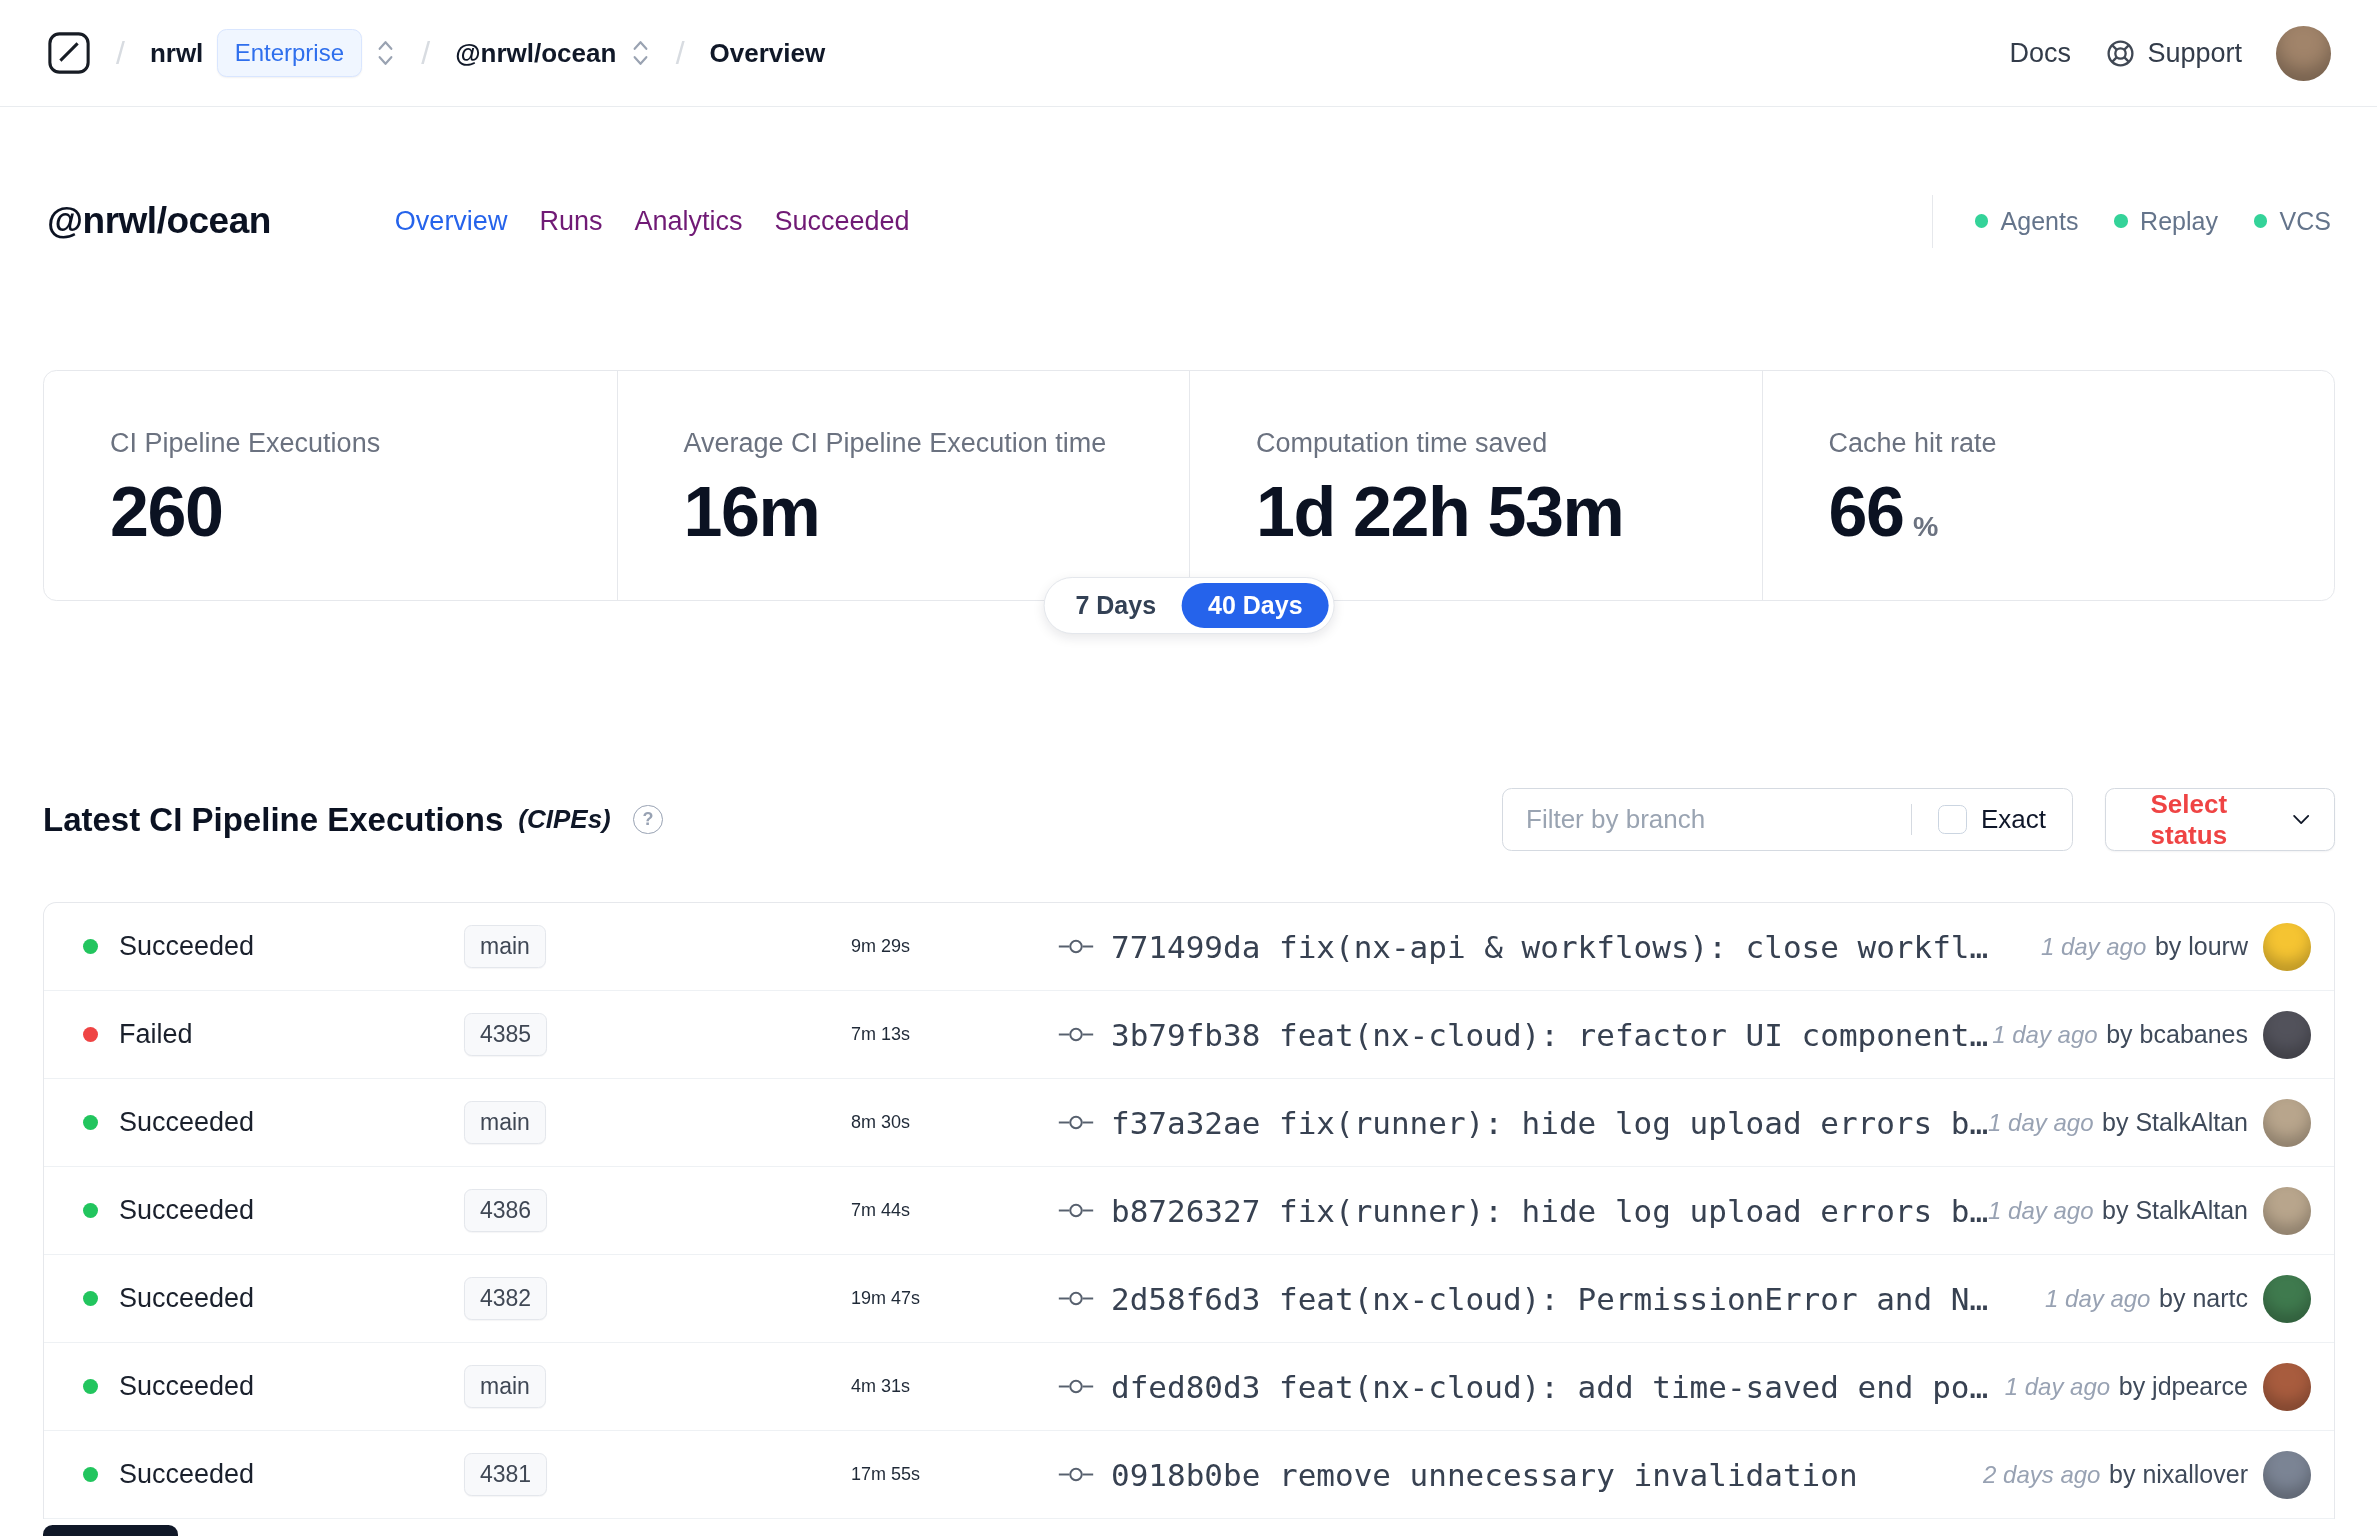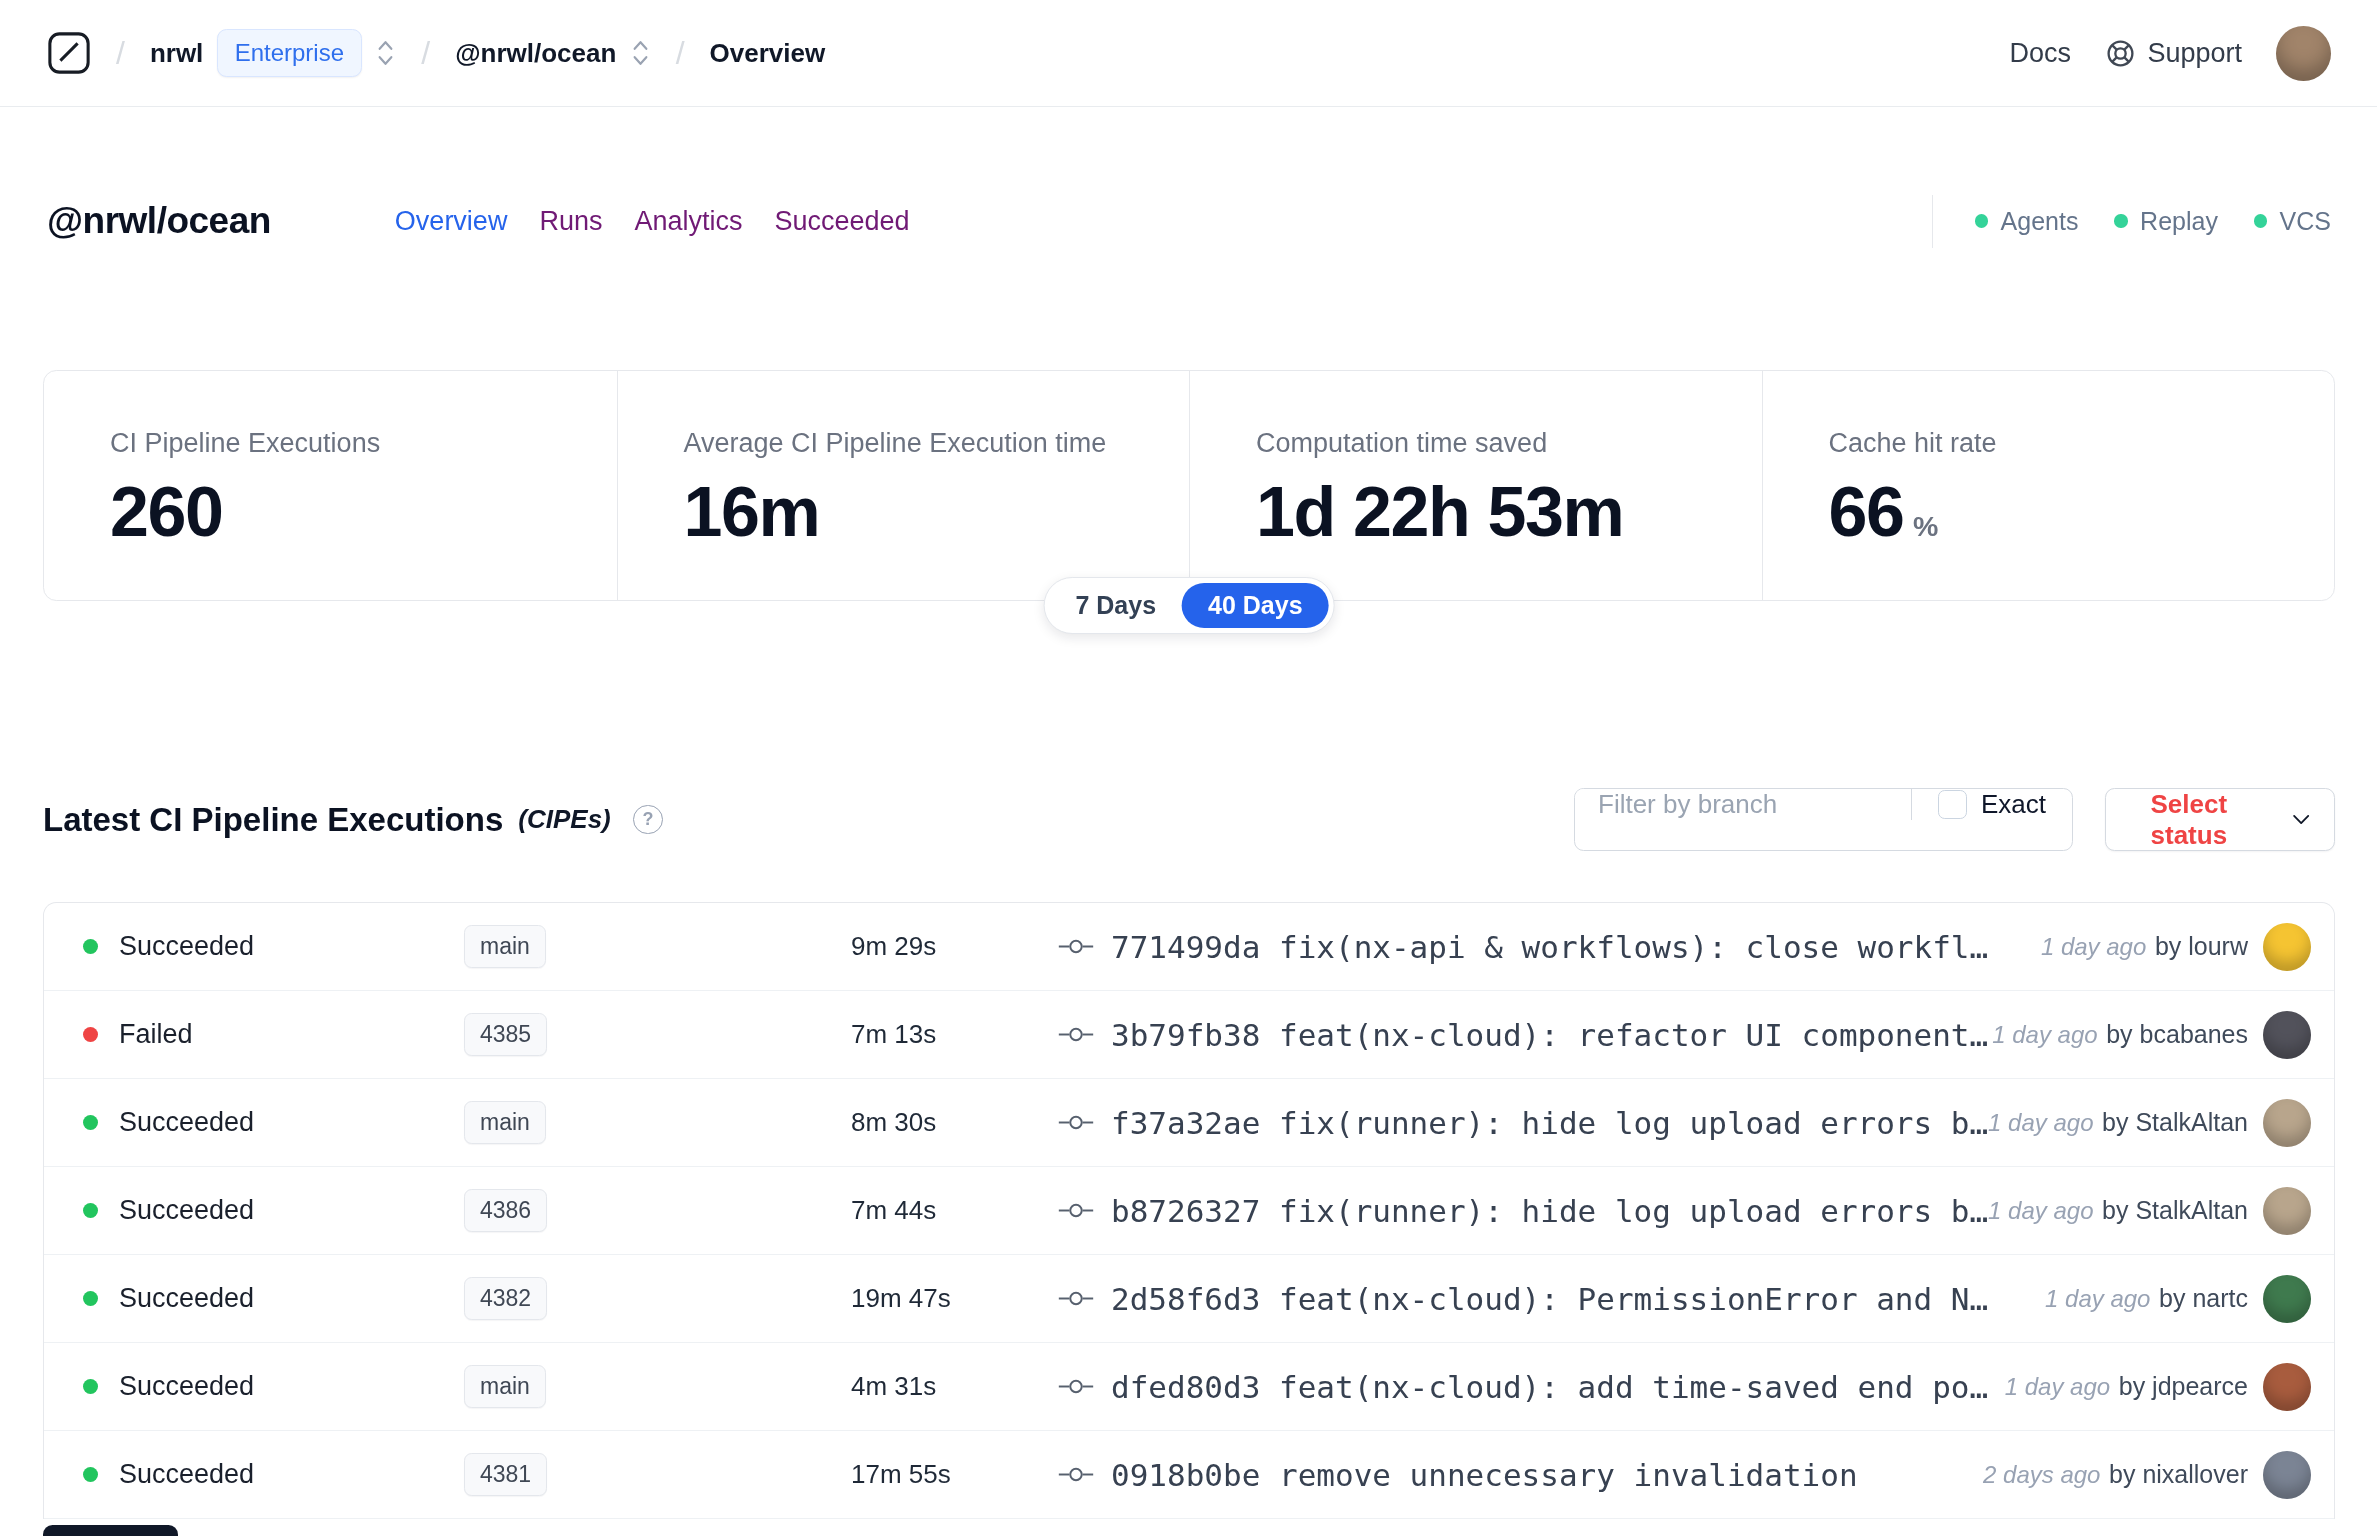--- a/index.html
+++ b/index.html
@@ -87,21 +87,21 @@
   .cipes-title-group { display: flex; align-items: center; gap: 15px; }
   .cipes-title { font-size: 33px; font-weight: 700; color: #0b1222; }
   .cipes-title-suffix { font-size: 26px; font-style: italic; font-weight: 600; color: #101828; }
   .help-circle {
     width: 29.5px; height: 29.5px; border: 1.9px solid #98a2b3; border-radius: 50%;
     display: flex; align-items: center; justify-content: center;
     font-size: 18px; font-weight: 700; color: #98a2b3; margin-left: 7.6px; cursor: pointer;
   }
   .cipes-controls { margin-left: auto; display: flex; align-items: center; gap: 32px; }
   .filter-group {
-    display: flex; align-items: flex-start; height: 63px; width: 499px;
+    display: flex; align-items: center; height: 63px; width: 571px;
     border: 1px solid #d5dae1; border-radius: 9.5px; background: #fff; overflow: hidden;
   }
   .filter-input {
     flex: 1; border: none; outline: none; padding: 0 23px;
     font-size: 26px; color: #0f172a; font-family: inherit; min-width: 0;
   }
   .filter-input::placeholder { color: #9aa4b2; }
   .exact-seg { display: flex; align-items: center; gap: 14.3px; padding: 0 26px; border-left: 1px solid #d5dae1; }
   .checkbox { width: 28.5px; height: 28.5px; border: 1.9px solid #cbd5e1; border-radius: 6.7px; background: #fff; cursor: pointer; }
   .exact-label { font-size: 26px; color: #0f172a; }
@@ -127,21 +127,21 @@
     align-items: center; height: 88px; border-bottom: 1px solid #eef1f4; cursor: pointer;
   }
   .cell-status { display: flex; align-items: center; gap: 21px; padding-left: 39px; }
   .dot { width: 15px; height: 15px; border-radius: 50%; flex: none; }
   .status-text { font-size: 27px; font-weight: 500; color: #1a202c; }
   .branch-badge {
     display: inline-block; font-size: 23px; color: #3f4754;
     background: #f8f9fb; border: 1px solid #e4e7ec; border-radius: 7.6px;
     padding: 6.7px 15px; box-shadow: 0 1px 1px rgba(16,24,40,.04);
   }
-  .cell-duration { font-size: 26px; color: #1f2937; }
+  .cell-duration { font-size: 18px; color: #1f2937; }
   .cell-commit { display: flex; align-items: center; gap: 17px; overflow: hidden; }
   .commit-icon { width: 36px; height: 21px; flex: none; }
   .commit-icon line, .commit-icon circle { stroke: #57606e; stroke-width: 2.4; fill: none; }
   .commit-text {
     font-family: "DejaVu Sans Mono", monospace; font-size: 31px; color: #374151;
     white-space: nowrap; overflow: hidden;
   }
   .cell-meta { display: flex; align-items: center; padding-right: 23px; }
   .time-ago { font-size: 24px; font-style: italic; color: #98a2b3; }
   .author { font-size: 25px; color: #3f4a5a; margin-left: 8.6px; }

